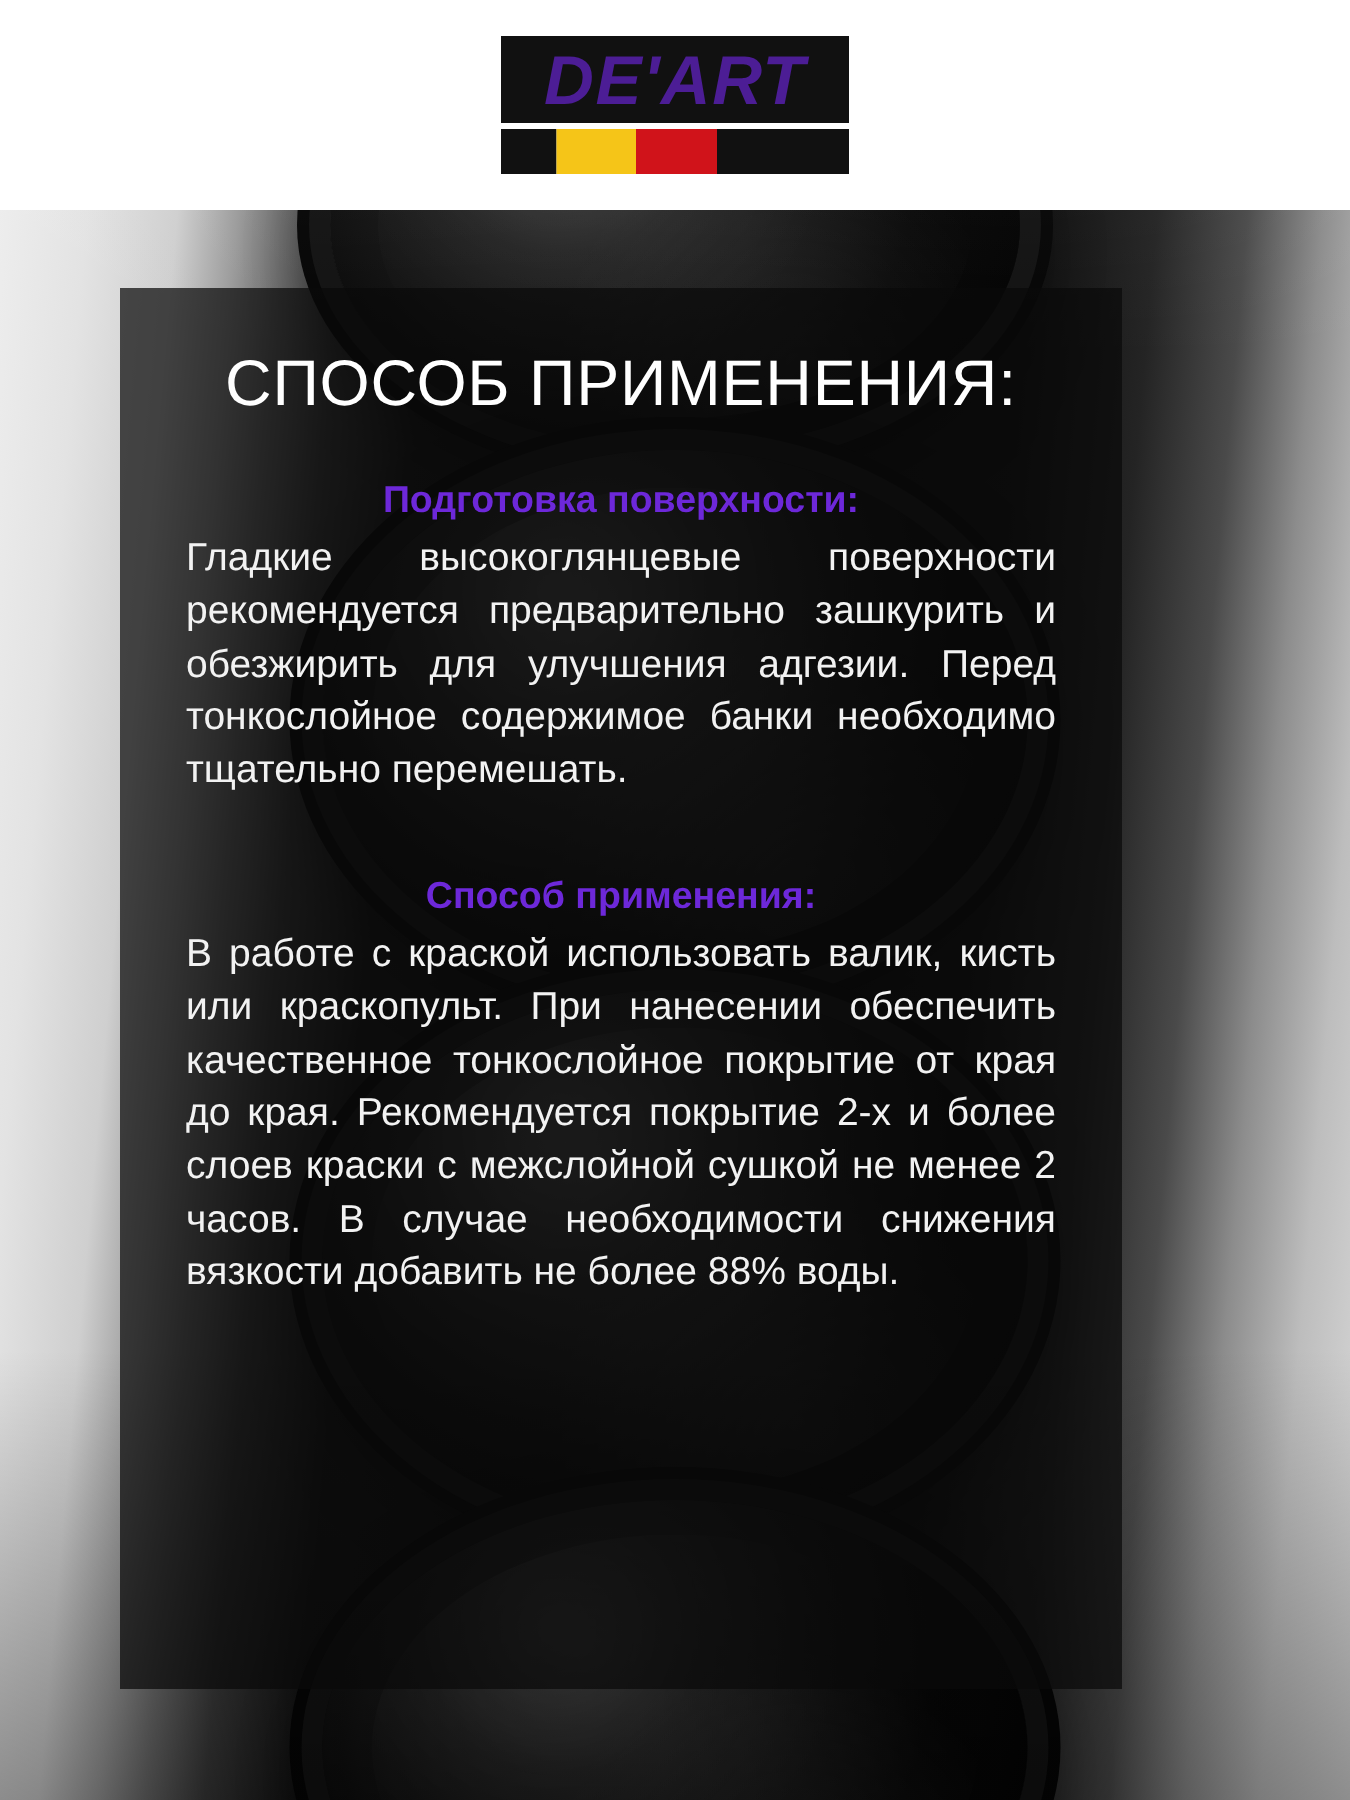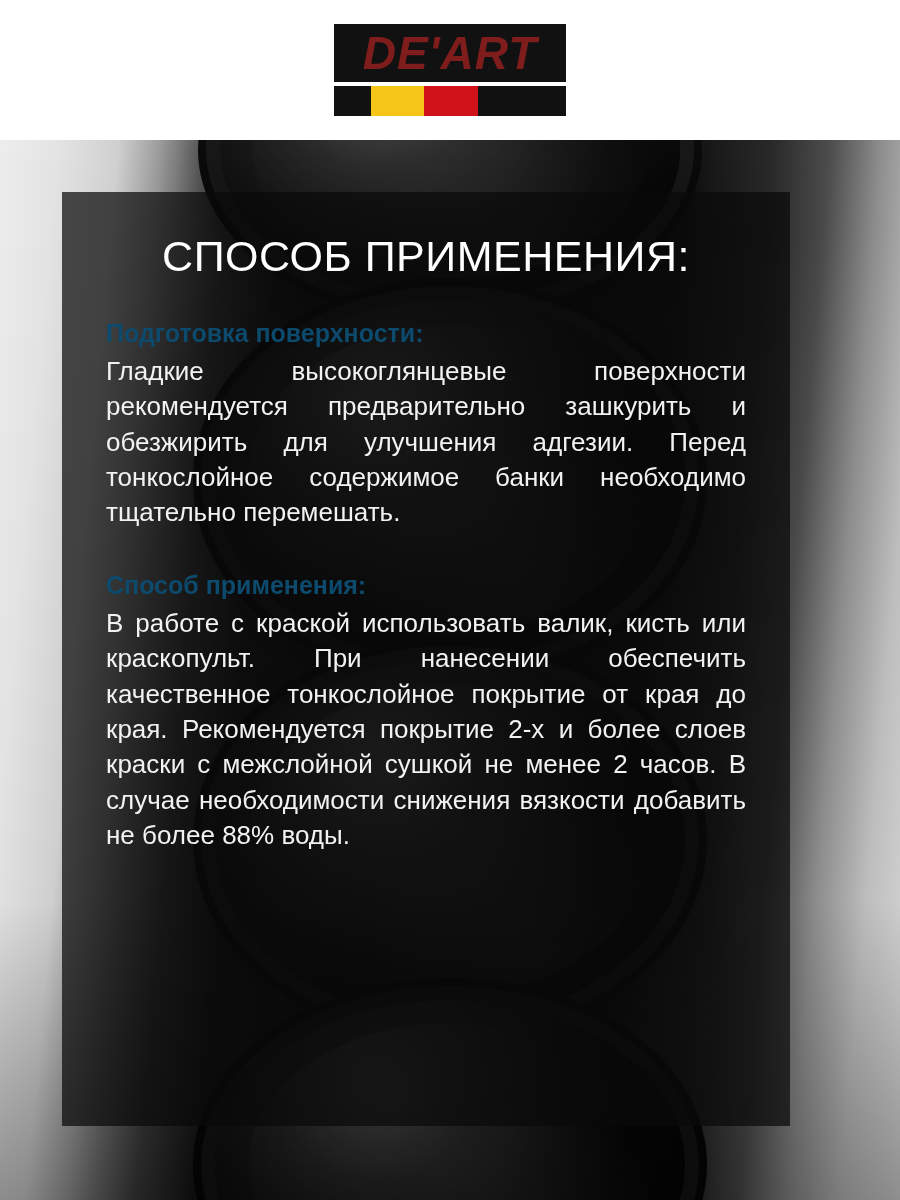--- a/index.html
+++ b/index.html
@@ -86,21 +86,21 @@
     background: #111111;
   }
   .logo-text {
     position: absolute;
     left: 0;
     top: 0;
     width: 232px;
     height: 58px;
     line-height: 58px;
     text-align: center;
-    color: #7f1d1d;
+    color: #4c1d95;
     font-family: "Liberation Sans", sans-serif;
     font-weight: bold;
     font-style: italic;
     font-size: 46px;
     letter-spacing: 1px;
   }
   .logo-flag {
     position: absolute;
     left: 0;
     bottom: 0;
@@ -110,46 +110,47 @@
   }
   .logo-flag span { display: block; height: 100%; }
   .flag-black { background: #111111; width: 16%; }
   .flag-yellow { background: #f5c518; width: 23%; }
   .flag-red { background: #d0131a; width: 23%; }
   .flag-black2 { background: #111111; width: 38%; }
 
   
   .panel {
     position: absolute;
-    left: 62px;
+    left: 80px;
     top: 192px;
-    width: 728px;
+    width: 668px;
     height: 934px;
     background: rgba(10,10,10,0.72);
     padding: 0;
     box-sizing: border-box;
   }
   .panel-inner {
     padding: 40px 44px 30px 44px;
   }
   .title {
     color: #ffffff;
     font-size: 43px;
     font-weight: normal;
     letter-spacing: .5px;
     margin: 0 0 38px 0;
     text-align: center;
     font-family: "Liberation Sans", sans-serif;
   }
   .subtitle {
-    color: #0c4a6e;
+    color: #6d28d9;
     font-size: 25px;
     font-weight: bold;
-    margin: 4px 0 6px 0;
-    font-family: "Liberation Sans", sans-serif;
+    margin: 16px 0 6px 0;
+    font-family: "Liberation Sans", sans-serif;
+    text-align: center;
   }
   .para {
     color: #f2f2f2;
     font-size: 26px;
     line-height: 1.36;
     margin: 0 0 2px 0;
     text-align: justify;
     font-family: "Liberation Sans", sans-serif;
     font-weight: 300;
   }

